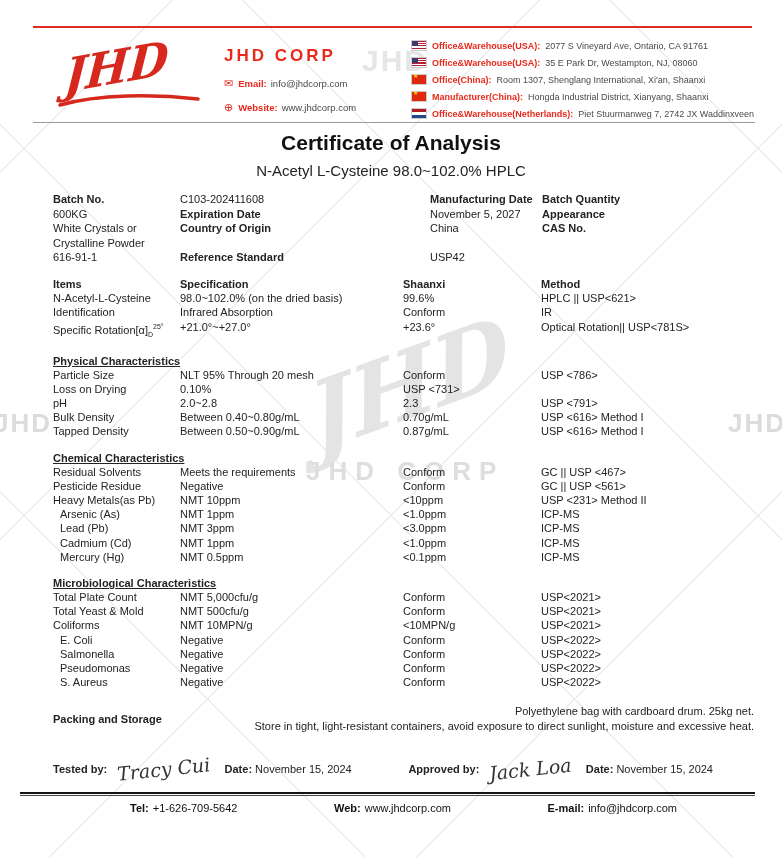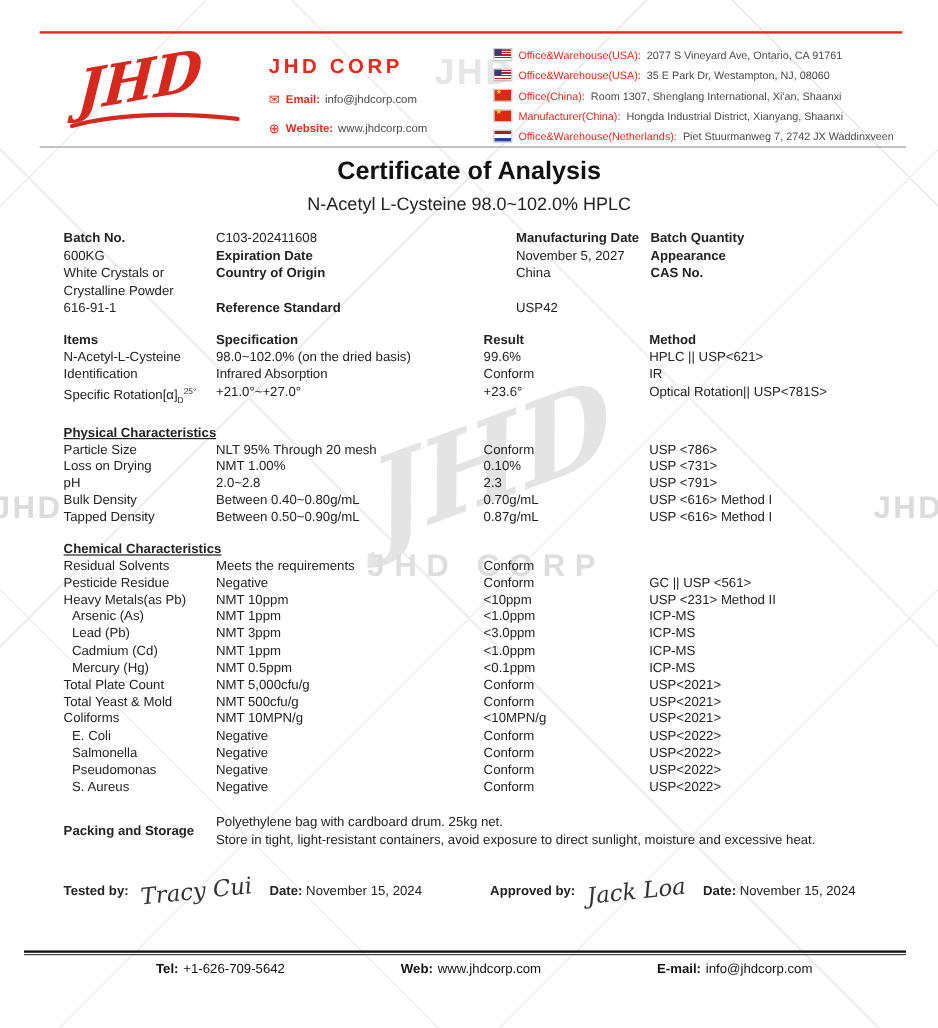--- a/index.html
+++ b/index.html
@@ -36,21 +36,21 @@
   .locations{flex:1;padding-top:1px;}
   .loc-row{display:flex;align-items:center;height:17px;font-size:9px;white-space:nowrap;}
   .flag{width:14px;height:9px;display:inline-block;margin-right:6px;flex-shrink:0;position:relative;}
   .flag-usa{background:repeating-linear-gradient(180deg,#b22234 0 1.1px,#fff 1.1px 2.2px);
     outline:0.5px solid #ccc;}
   .flag-usa::after{content:"";position:absolute;left:0;top:0;width:6px;height:5px;background:#3c3b6e;}
   .flag-china{background:#de2910;outline:0.5px solid #ccc;}
   .flag-china::after{content:"\2605";position:absolute;left:1px;top:-3px;color:#ffde00;font-size:6px;}
   .flag-netherlands{background:linear-gradient(180deg,#ae1c28 0 33%,#fff 33% 66%,#21468b 66% 100%);
     outline:0.5px solid #ccc;}
-  .loc-label{color:#e8291c;font-weight:normal;margin-right:5px;}
+  .loc-label{color:#e8291c;font-weight:bold;margin-right:5px;}
   .loc-addr{color:#4a4a4a;}
   .header-sep{position:absolute;top:122px;left:33px;right:27px;height:1px;background:#9a9a9a;}
   
   .doc-title{position:absolute;top:131px;left:0;width:100%;text-align:center;
     font-size:21px;font-weight:bold;color:#111;}
   .doc-subtitle{position:absolute;top:162px;left:0;width:100%;text-align:center;font-size:15px;}
   
   .content{position:absolute;top:192px;left:53px;right:28px;font-size:11px;}
   .info-grid{display:grid;grid-template-columns:127px 250px 112px 1fr;line-height:14.6px;}
   .i-label{font-weight:bold;}
@@ -58,21 +58,21 @@
   .t-row{display:grid;grid-template-columns:127px 223px 138px 1fr;line-height:14.2px;}
   .t-row.head{font-weight:bold;}
   .cell.indent{padding-left:7px;}
   sub.sr{font-size:7px;}
   sup.sr{font-size:7px;}
   .sec-title{font-weight:bold;text-decoration:underline;margin:13px 0 1px 0;}
   .sections .sec-block{margin:0;}
   
   .packing{display:flex;margin-top:15px;}
   .packing-label{width:127px;font-weight:bold;align-self:center;}
-  .packing-lines{flex:1;line-height:14.6px;}
+  .packing-lines{flex:1;line-height:14.6px;text-align:right;}
   
   .signatures{display:flex;align-items:center;margin-top:24px;width:660px;justify-content:space-between;}
   .sig-group{display:flex;align-items:center;text-align:right;}
   .sig-label{font-weight:bold;white-space:nowrap;}
   .signature{font-family:"DejaVu Serif", serif;font-style:italic;font-size:19px;color:#333;
     transform:rotate(-6deg);margin:0 14px 0 10px;white-space:nowrap;}
   .sig-value{margin-left:3px;white-space:nowrap;}
   
   .footer{position:absolute;top:792px;left:20px;right:27px;}
   .f-rule{border-top:2px solid #141414;}
@@ -165,21 +165,21 @@
         <div class="i-value">China</div>
         <div class="i-label">CAS No.</div>
         <div class="i-value">616-91-1</div>
         <div class="i-label">Reference Standard</div>
         <div class="i-value">USP42</div>
       </div>
     <div class="spec-table">
         <div class="t-row head">
           <div class="cell">Items</div>
           <div class="cell">Specification</div>
-          <div class="cell">Result</div>
+          <div class="cell">Shaanxi</div>
           <div class="cell">Method</div>
         </div>
         <div class="t-row">
           <div class="cell item">N-Acetyl-L-Cysteine</div>
           <div class="cell">98.0~102.0% (on the dried basis)</div>
           <div class="cell">99.6%</div>
           <div class="cell">HPLC || USP&lt;621&gt;</div>
         </div>
         <div class="t-row">
           <div class="cell item">Identification</div>
@@ -198,21 +198,20 @@
         <div class="sec-block">
           <div class="sec-title">Physical Characteristics</div>
           <div class="t-row">
             <div class="cell item">Particle Size</div>
             <div class="cell">NLT 95% Through 20 mesh</div>
             <div class="cell">Conform</div>
             <div class="cell">USP &lt;786&gt;</div>
           </div>
           <div class="t-row">
             <div class="cell item">Loss on Drying</div>
-            <div class="cell">NMT 1.00%</div>
             <div class="cell">0.10%</div>
             <div class="cell">USP &lt;731&gt;</div>
           </div>
           <div class="t-row">
             <div class="cell item">pH</div>
             <div class="cell">2.0~2.8</div>
             <div class="cell">2.3</div>
             <div class="cell">USP &lt;791&gt;</div>
           </div>
           <div class="t-row">
@@ -227,20 +226,21 @@
             <div class="cell">0.87g/mL</div>
             <div class="cell">USP &lt;616&gt; Method I</div>
           </div>
         </div>
         <div class="sec-block">
           <div class="sec-title">Chemical Characteristics</div>
           <div class="t-row">
             <div class="cell item">Residual Solvents</div>
             <div class="cell">Meets the requirements</div>
             <div class="cell">Conform</div>
+            <div class="cell">GC || USP &lt;467&gt;</div>
           </div>
           <div class="t-row">
             <div class="cell item">Pesticide Residue</div>
             <div class="cell">Negative</div>
             <div class="cell">Conform</div>
             <div class="cell">GC || USP &lt;561&gt;</div>
           </div>
           <div class="t-row">
             <div class="cell item">Heavy Metals(as Pb)</div>
             <div class="cell">NMT 10ppm</div>
@@ -266,20 +266,21 @@
             <div class="cell">ICP-MS</div>
           </div>
           <div class="t-row">
             <div class="cell item indent">Mercury (Hg)</div>
             <div class="cell">NMT 0.5ppm</div>
             <div class="cell">&lt;0.1ppm</div>
             <div class="cell">ICP-MS</div>
           </div>
         </div>
         <div class="sec-block">
+          <div class="sec-title">Microbiological Characteristics</div>
           <div class="t-row">
             <div class="cell item">Total Plate Count</div>
             <div class="cell">NMT 5,000cfu/g</div>
             <div class="cell">Conform</div>
             <div class="cell">USP&lt;2021&gt;</div>
           </div>
           <div class="t-row">
             <div class="cell item">Total Yeast &amp; Mold</div>
             <div class="cell">NMT 500cfu/g</div>
             <div class="cell">Conform</div>

